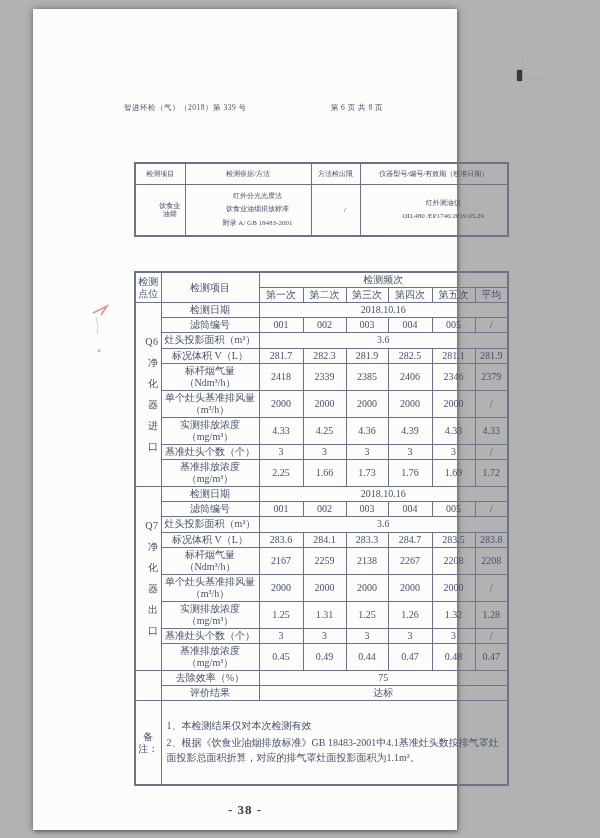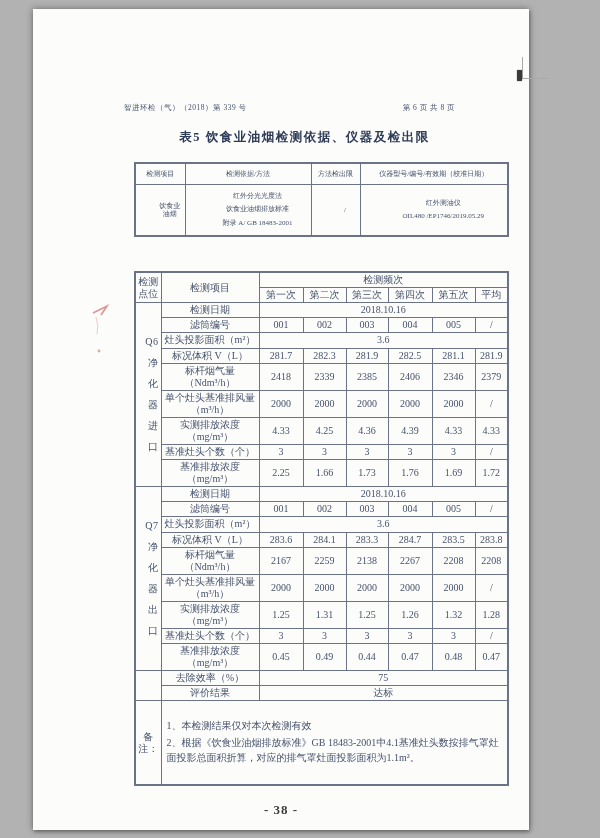--- a/index.html
+++ b/index.html
@@ -3,21 +3,21 @@
 <meta charset="utf-8">
 <style>
   html,body { margin:0; padding:0; }
   body {
     width:600px; height:838px; position:relative; overflow:hidden;
     background: var(--backdrop, #b2b2b2);
     font-family: "Liberation Serif", "DejaVu Serif", serif;
     color: var(--ink, #45516c);
   }
   .page {
-    position:absolute; left:33px; top:9px; width:496px; height:821px;
+    position:absolute; left:33px; top:9px; width:424px; height:821px;
     background: var(--page-bg, #fcfcfa);
     box-shadow: 0 0 7px rgba(0,0,0,.4), 1px 2px 3px rgba(0,0,0,.25);
   }
   .doc-header {
     position:absolute; top:94px; left:91px; right:74px;
     display:flex; justify-content:space-between;
     font-size:7.5px; letter-spacing:.5px; color:var(--ink);
   }
   .tbl-title {
     position:absolute; left:85px; width:373px; text-align:center;
@@ -68,21 +68,20 @@
 
   <div class="crop-v"></div>
   <div class="crop-h"></div>
   <div class="crop-blob"></div>
 
   <div class="doc-header">
     <span>智进环检（气）（2018）第 339 号</span>
     <span>第 6 页 共 8 页</span>
   </div>
 
-  <div class="tbl-title t5-title">表5 饮食业油烟检测依据、仪器及检出限</div>
   <table id="table5">
       <colgroup>
         <col style="width: 50px;">
         <col style="width: 126px;">
         <col style="width: 49px;">
         <col style="width: 148px;">
       </colgroup>
       <thead>
         <tr>
           <th>检测项目</th>

